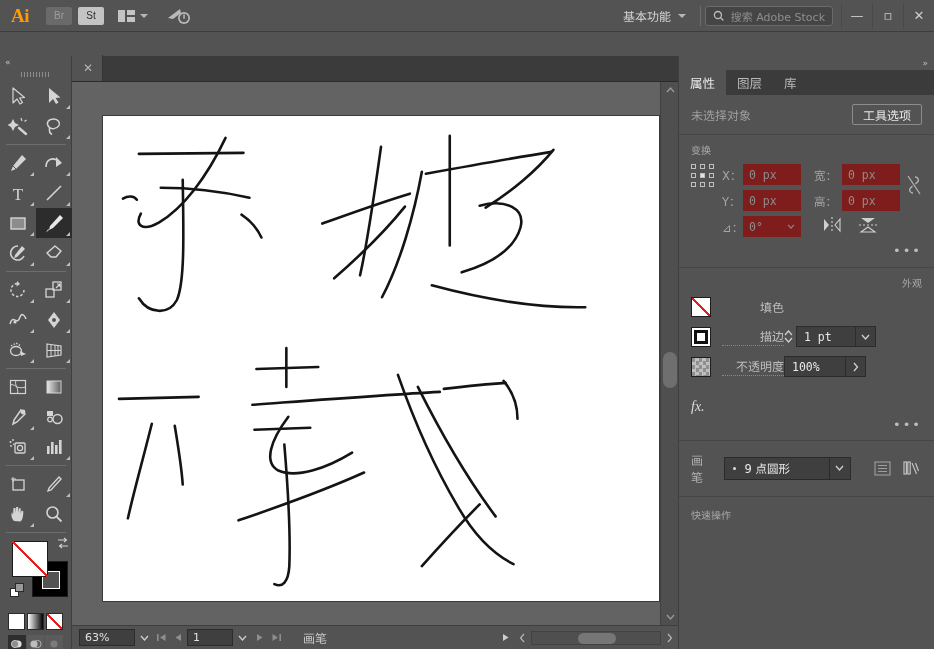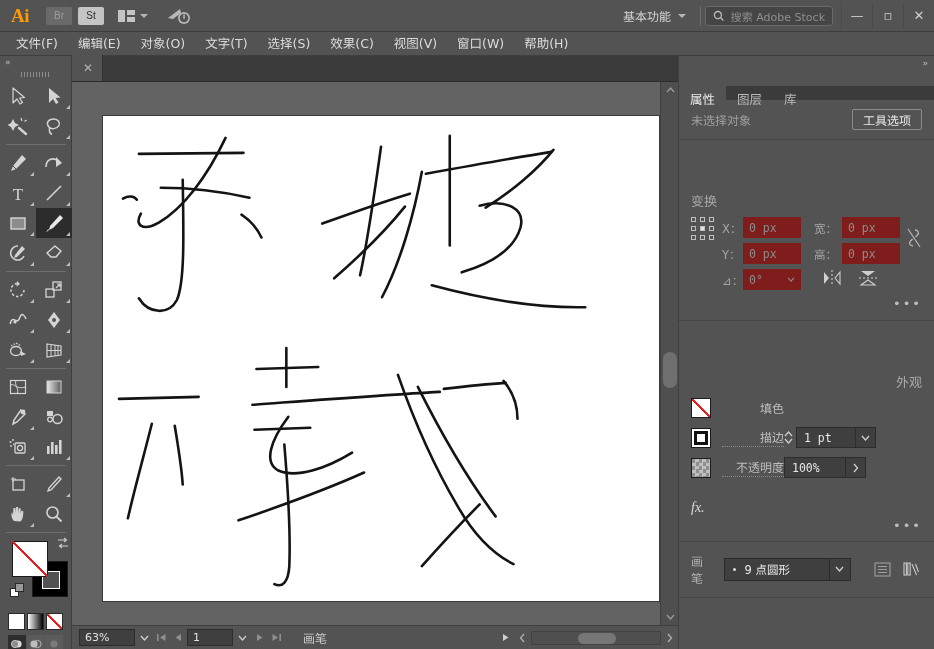--- a/index.html
+++ b/index.html
@@ -217,33 +217,32 @@
   
   .rightpanel {
     position: absolute; left: 678px; top: 56px; width: 256px; height: 593px;
     background: #535353; border-left: 1px solid #3f3f3f;
   }
   .rp-collapse {
     height: 14px; display: flex; align-items: center; justify-content: flex-end;
     padding-right: 6px; color: #bdbdbd; font-size: 9px;
   }
   .panel-tabs {
-    display: flex; height: 14px;
+    display: flex; align-items: flex-end; height: 25px;
     background: #3b3b3b;
-    margin-top: 16px;
   }
   .ptab {
     height: 25px; padding: 0 11px; display: flex; align-items: center;
     font-size: 12.5px; color: #b9b9b9;
   }
   .ptab.active { background: #535353; color: #eaeaea; }
   .ptab-filler { flex: 1; height: 25px; }
 
   .sec { border-bottom: 1px solid #464646; padding: 7px 12px 9px 12px; }
-  .sec-title { color: #a9a9a9; font-size: 13px; margin-bottom: 7px; margin-top: 44px; }
+  .sec-title { color: #a9a9a9; font-size: 10px; margin-bottom: 7px; }
   .row { display: flex; align-items: center; }
   .btn-outline {
     height: 21px; padding: 0 10px; display: flex; align-items: center;
     border: 1px solid #8c8c8c; border-radius: 2px;
     color: #e6e6e6; font-size: 12px; background: #535353;
   }
   .field {
     display: flex; align-items: center;
     height: 21px; padding: 0 6px; background: #7f1d1d;
     color: #8d8d8d; font-size: 11.5px; font-family: "DejaVu Sans Mono", monospace;
@@ -344,31 +343,20 @@
       </svg>
       <span>搜索 Adobe Stock</span>
     </div>
     <div class="win-btns">
       <div class="win-btn">—</div>
       <div class="win-btn">▫</div>
       <div class="win-btn">✕</div>
     </div>
   </div>
 
-  <div class="menubar">
-    <div class="menu-item">文件(F)</div>
-    <div class="menu-item">编辑(E)</div>
-    <div class="menu-item">对象(O)</div>
-    <div class="menu-item">文字(T)</div>
-    <div class="menu-item">选择(S)</div>
-    <div class="menu-item">效果(C)</div>
-    <div class="menu-item">视图(V)</div>
-    <div class="menu-item">窗口(W)</div>
-    <div class="menu-item">帮助(H)</div>
-  </div>
 
   <div class="toolpanel">
     <div class="tp-head">«</div>
     <div class="tp-grip">
         <span></span>
       </div>
 
     <div class="tool-grid">
 
       <div class="tool">

